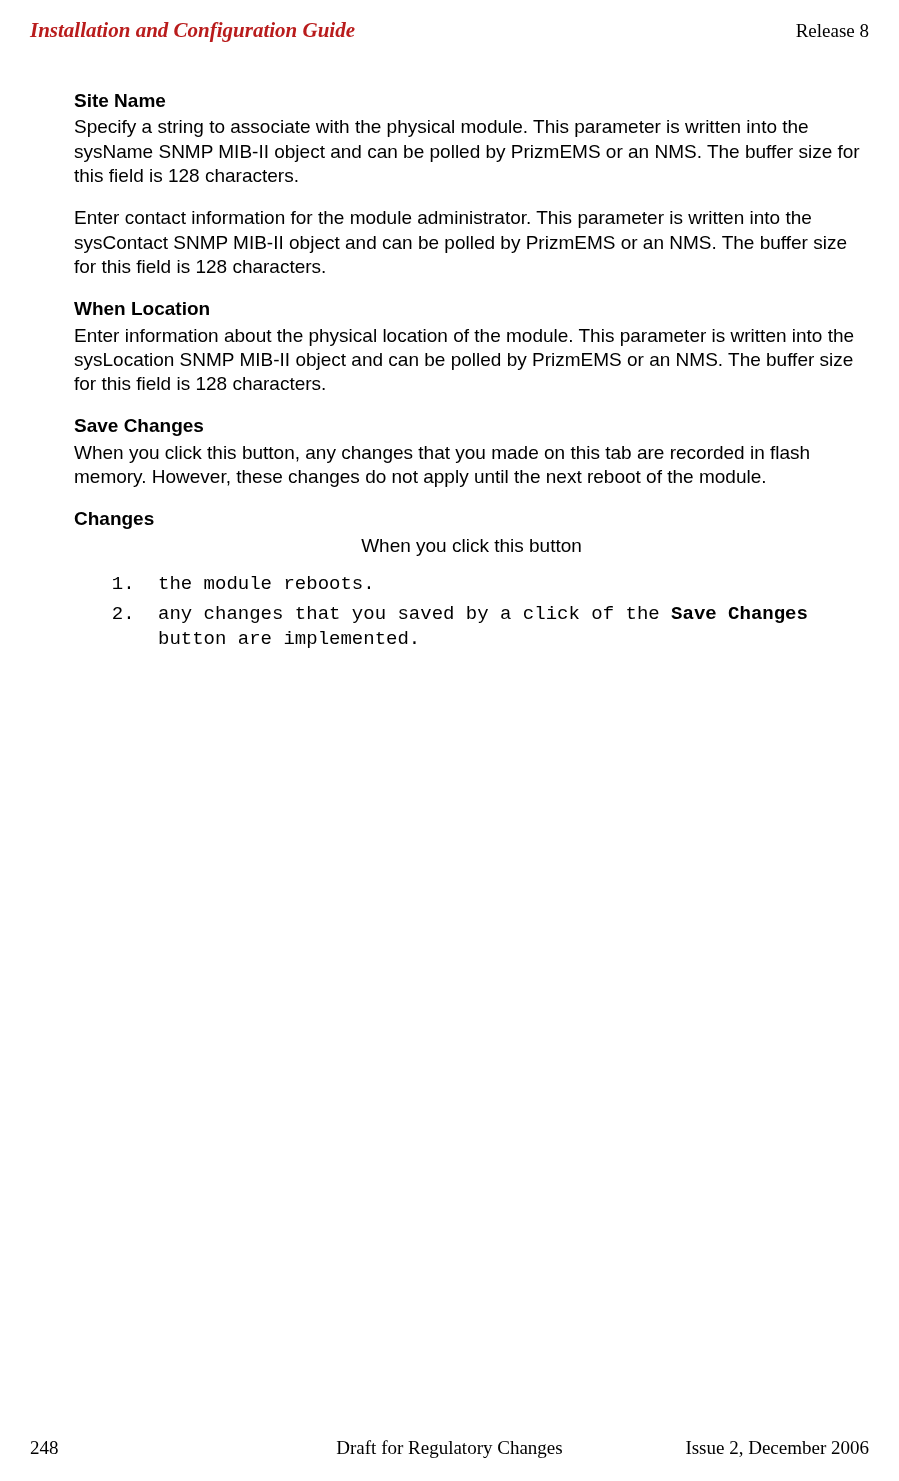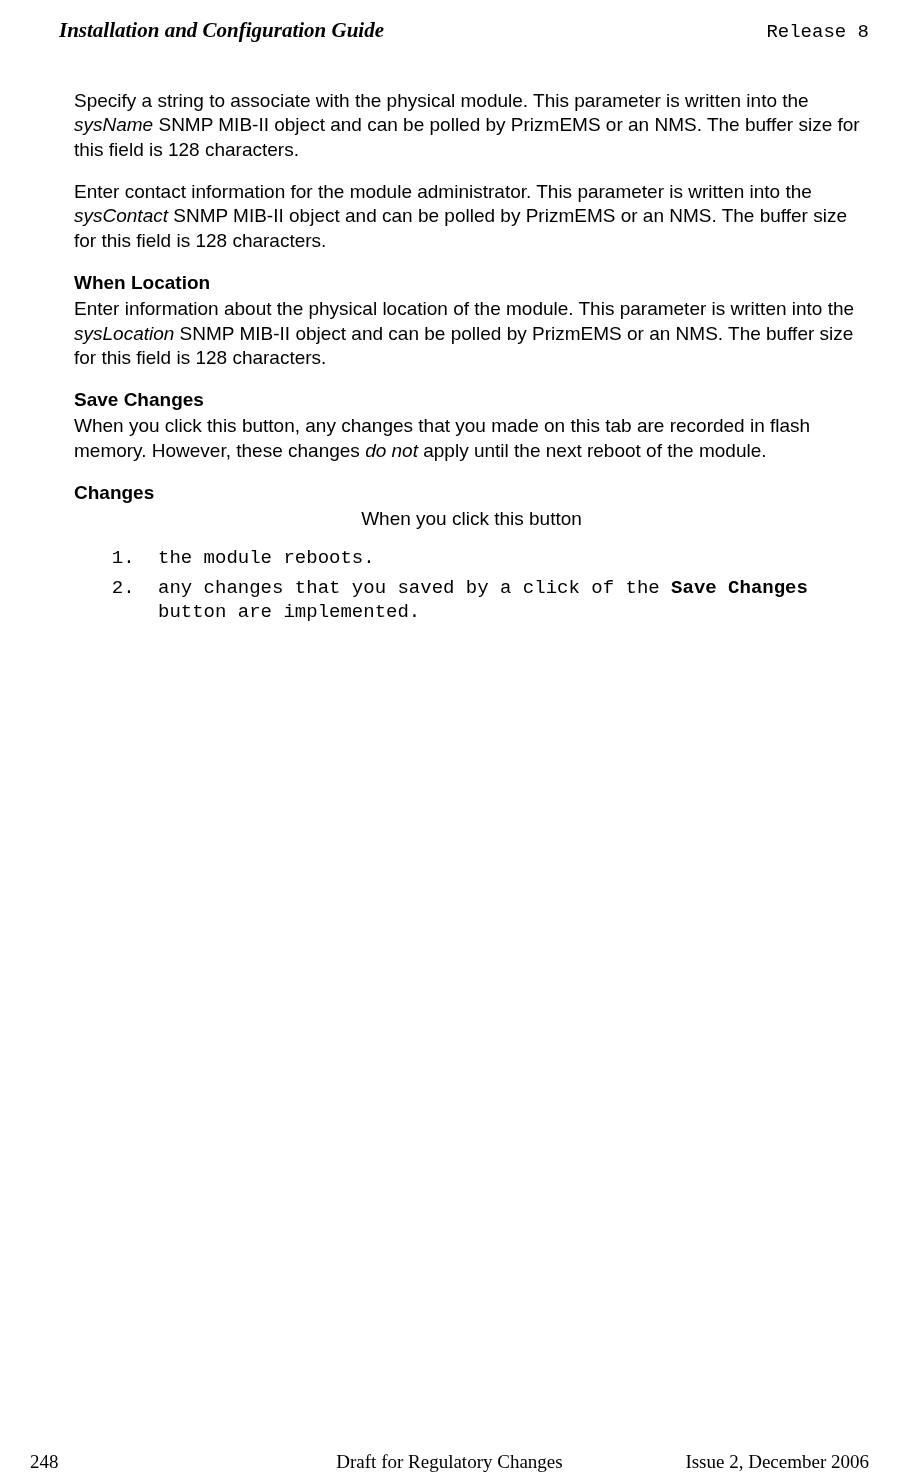--- a/index.html
+++ b/index.html
@@ -20,60 +20,58 @@
     .header-row {
       display: flex;
       justify-content: space-between;
       align-items: baseline;
       margin-bottom: 46px;
     }
     .header-left {
       font-family: "Palatino Linotype", Palatino, Georgia, serif;
       font-style: italic;
       font-weight: bold;
-      color: #000000;
+      color: #b91c1c;
       font-size: 21px;
-      margin-left: 29px;
     }
     .header-right {
-      font-family: Liberation Mono, monospace;
+      font-family: Liberation Serif, serif;
       font-size: 19px;
       color: #000;
     }
     .content {
       margin-left: 44px;
       margin-right: 0px;
       font-size: 19px;
       line-height: 1.28;
     }
     .section-heading {
       font-weight: bold;
       margin-bottom: 2px;
     }
     .para {
       margin-bottom: 18px;
     }
     .italic {
-      font-style: italic;
     }
     .bold {
       font-weight: bold;
     }
     ol.numbered {
       margin: 0 0 18px 0;
       padding-left: 72px;
     }
     ol.numbered li {
       padding-left: 12px;
       margin-bottom: 6px;
       font-family: Liberation Mono, monospace;
     }
     .footer-row {
       position: absolute;
-      bottom: 8px;
+      bottom: 22px;
       left: 30px;
       right: 30px;
       display: flex;
       justify-content: space-between;
       align-items: flex-start;
       font-family: "Palatino Linotype", Palatino, Georgia, serif;
       font-size: 19px;
     }
     .footer-center {
       position: absolute;
@@ -91,20 +89,21 @@
 
 <div class="page">
 
   <div class="header-row">
     <div class="header-left">Installation and Configuration Guide</div>
     <div class="header-right">Release 8</div>
   </div>
 
   <div class="content">
 
+    <div class="section-heading">Site Name</div>
     <div class="para">
       <span>Specify a string to associate with the physical module. This parameter is written into the </span><span class="italic">sysName</span><span> SNMP MIB-II object and can be polled by PrizmEMS or an NMS. The buffer size for this field is 128 characters.</span>
     </div>
 
     <div class="para">
       <span>Enter contact information for the module administrator. This parameter is written into the </span><span class="italic">sysContact</span><span> SNMP MIB-II object and can be polled by PrizmEMS or an NMS. The buffer size for this field is 128 characters.</span>
     </div>
 
     <div class="section-heading">When Location</div>
     <div class="para">

